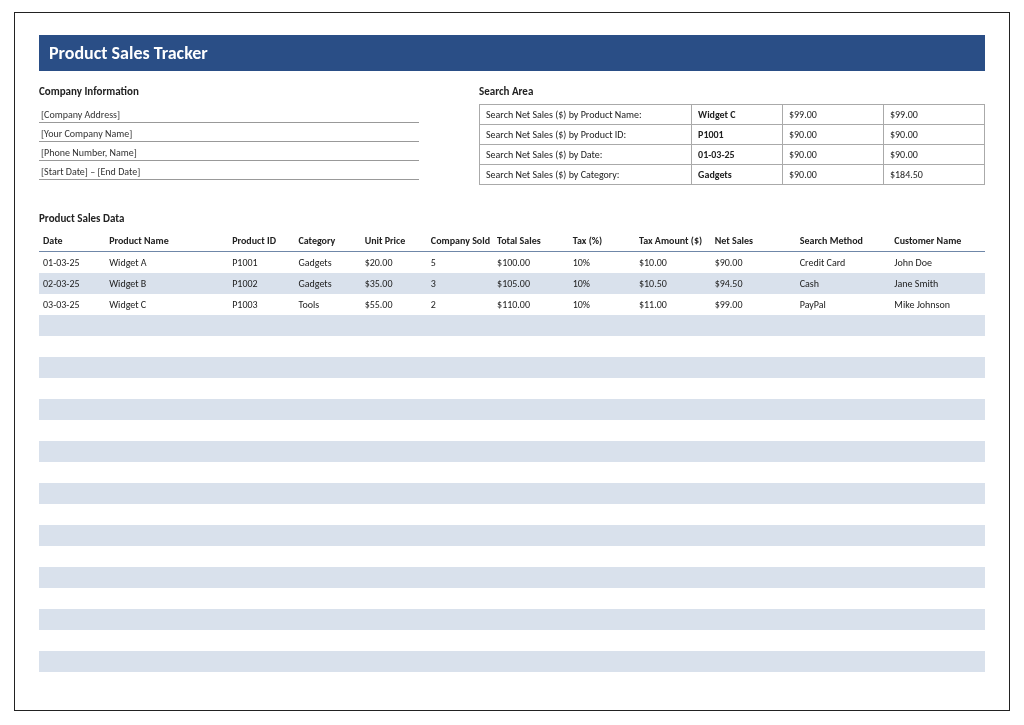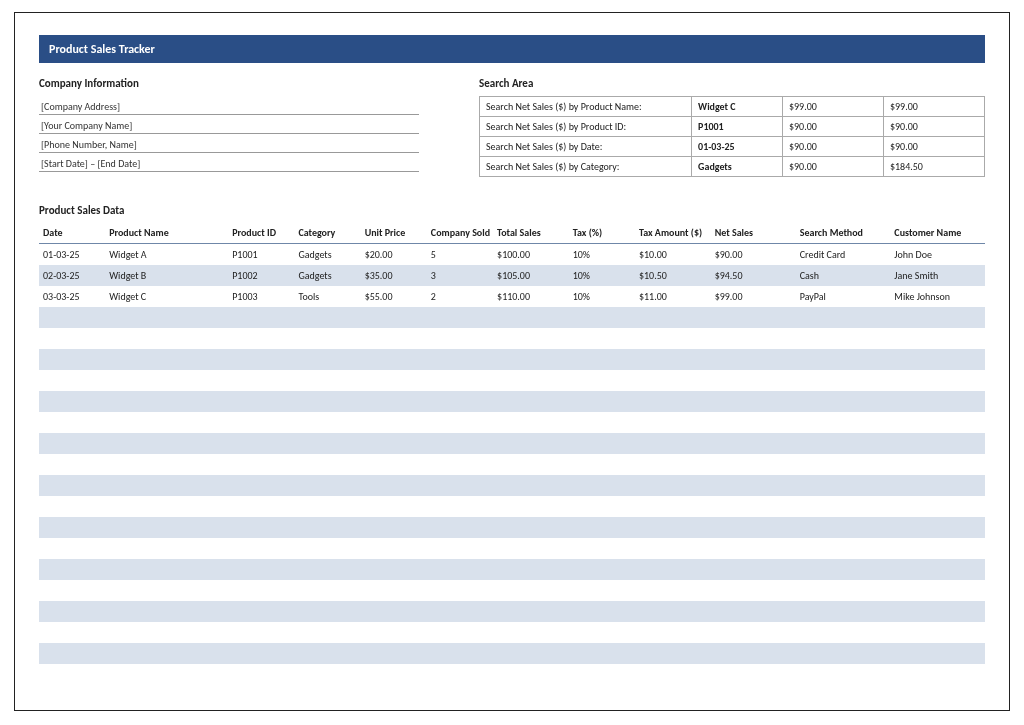--- a/index.html
+++ b/index.html
@@ -18,21 +18,21 @@
     right: 14px;
     bottom: 14px;
     border: 1px solid #222;
     padding: 22px 24px 10px 24px;
     background: #fff;
   }
   .title-bar {
     background: #2a4e86;
     color: #fff;
     font-weight: bold;
-    font-size: 12px;
+    font-size: 18px;
     padding: 7px 10px;
     margin-bottom: 10px;
   }
   .top-section {
     display: flex;
     gap: 60px;
     margin-bottom: 21px;
   }
   .company-col { flex: 0 0 380px; }
   .search-col { flex: 1 1 auto; }

